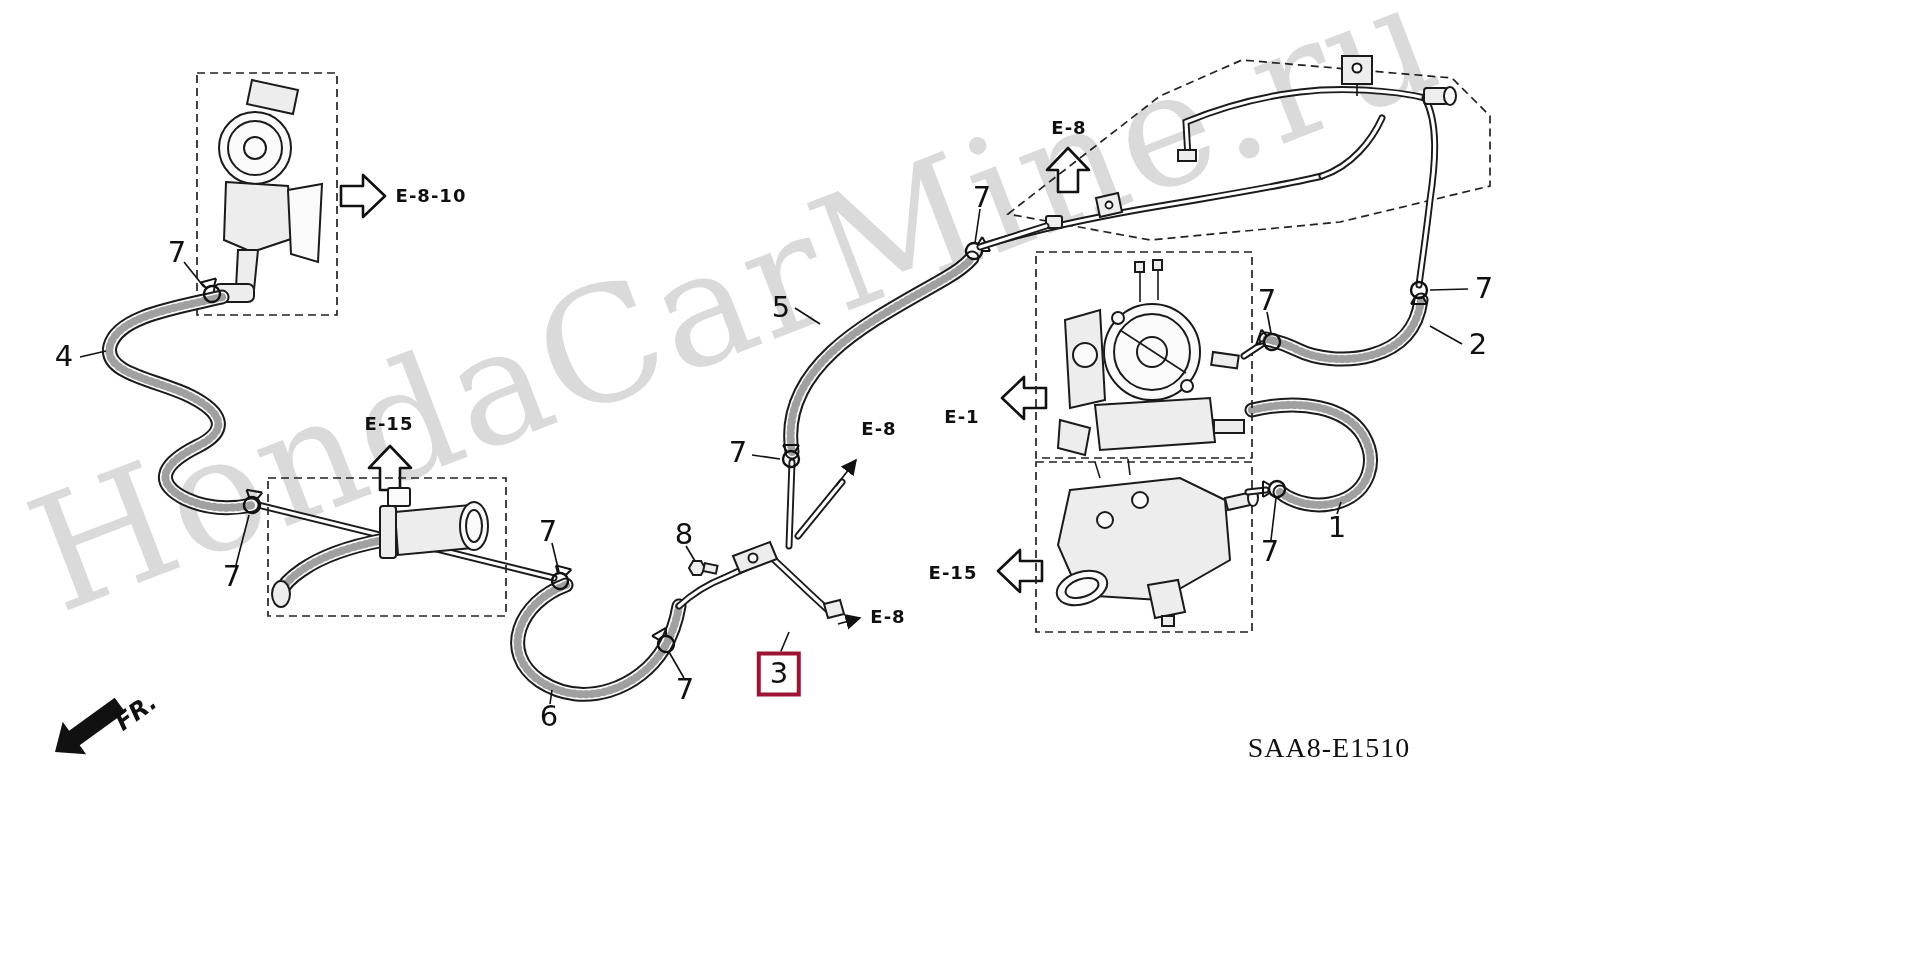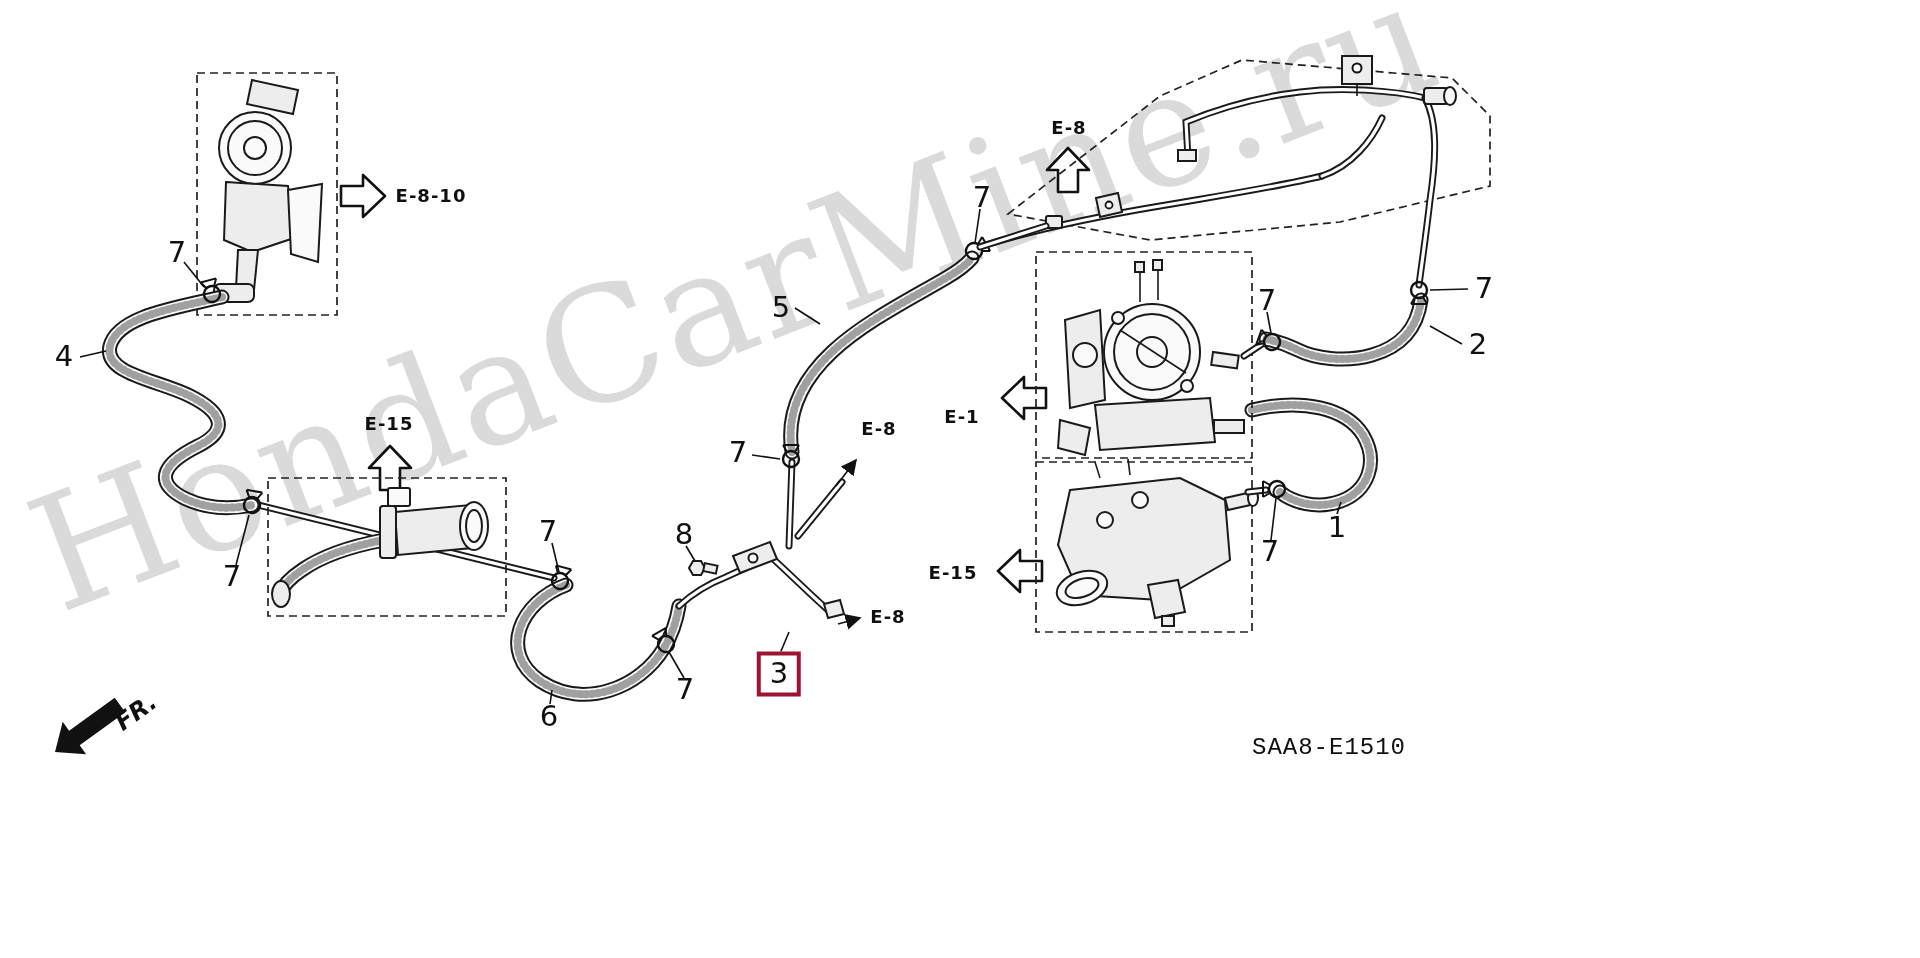--- a/index.html
+++ b/index.html
@@ -25,21 +25,21 @@
   .part-shape { fill:#ededed; stroke:#1a1a1a; stroke-width:2; }
   .part-light { fill:#fafafa; stroke:#1a1a1a; stroke-width:2; }
   .hollow-arrow { fill:#ffffff; stroke:#111; stroke-width:2.6; stroke-linejoin:round; }
   .thin { stroke:#1a1a1a; stroke-width:1.6; fill:none; }
 
   
   .lbl { position:absolute; transform:translate(-50%,-50%); font-size:29px; color:#101010;
          z-index:3; line-height:1; }
   .ref { font-weight:bold; font-size:18px; letter-spacing:1px; }
   .part3 { border:4px solid #9d1433; padding:3px 9px 5px 9px; background:#fff; }
-  .code { font-family:Liberation Mono, monospace; font-size:24px; letter-spacing:1px; }
+  .code { font-family:Liberation Serif, serif; font-size:28px; letter-spacing:1px; }
   .fr { font-weight:bold; font-style:italic; font-size:24px;
         transform:translate(-50%,-50%) rotate(-36deg); }
 </style>
 </head>
 <body>
 
 <div id="stage">
 
   <div class="watermark">HondaCarMine.ru</div>
 

